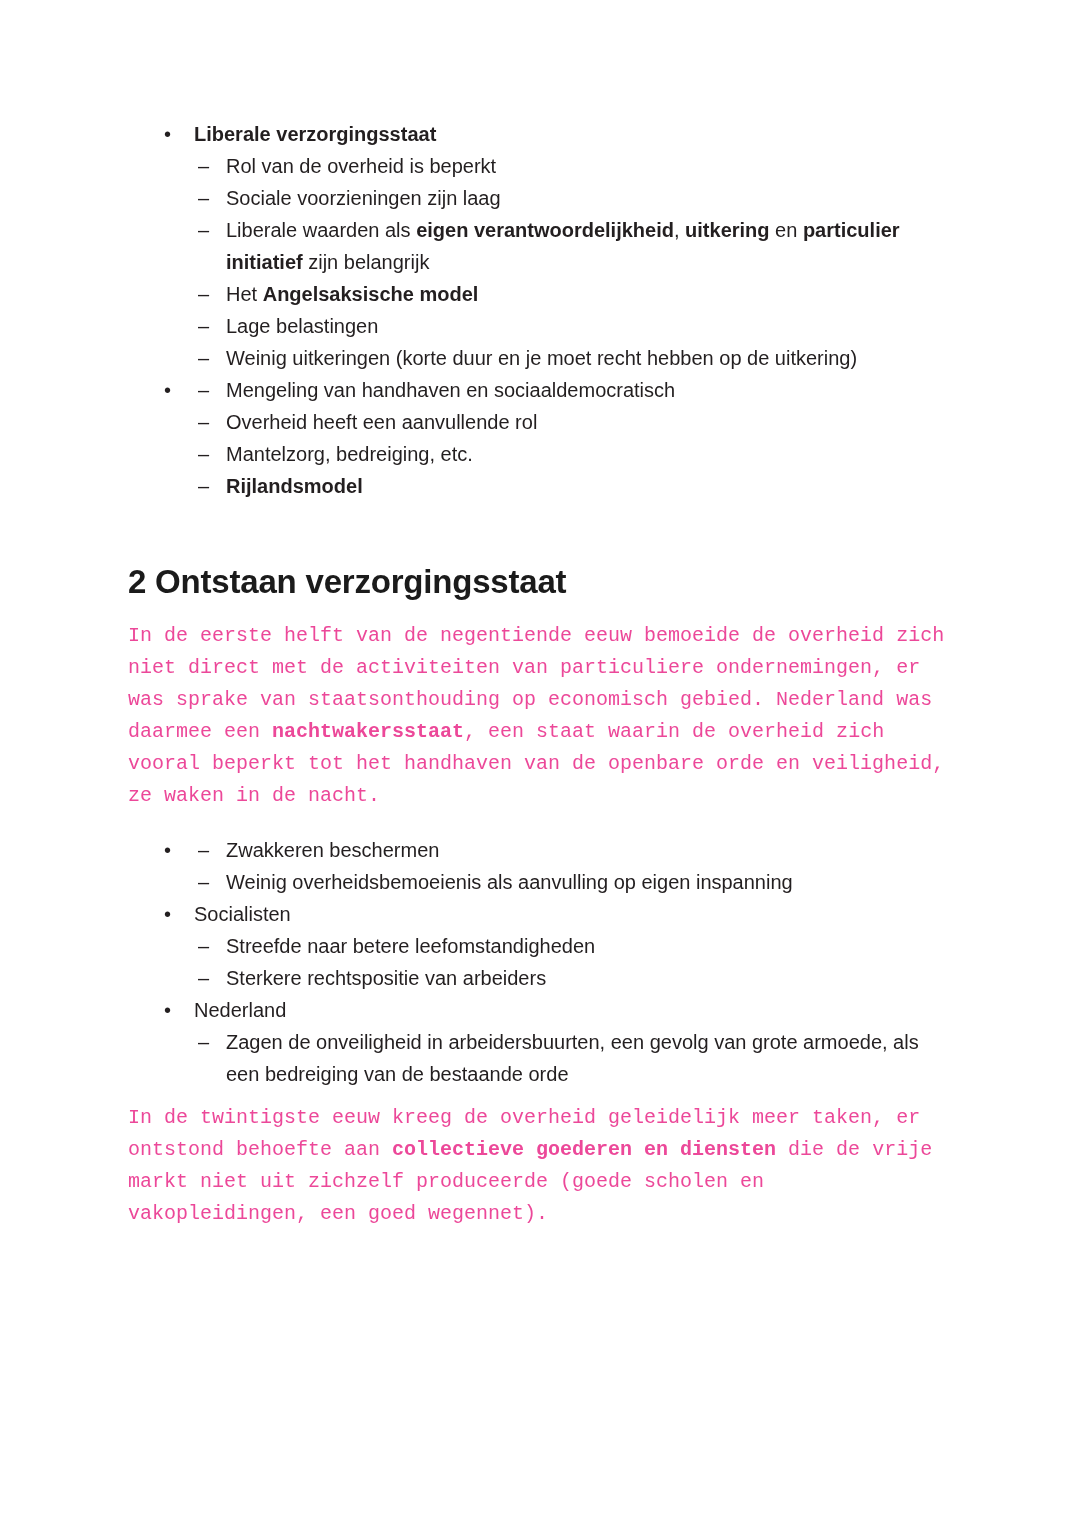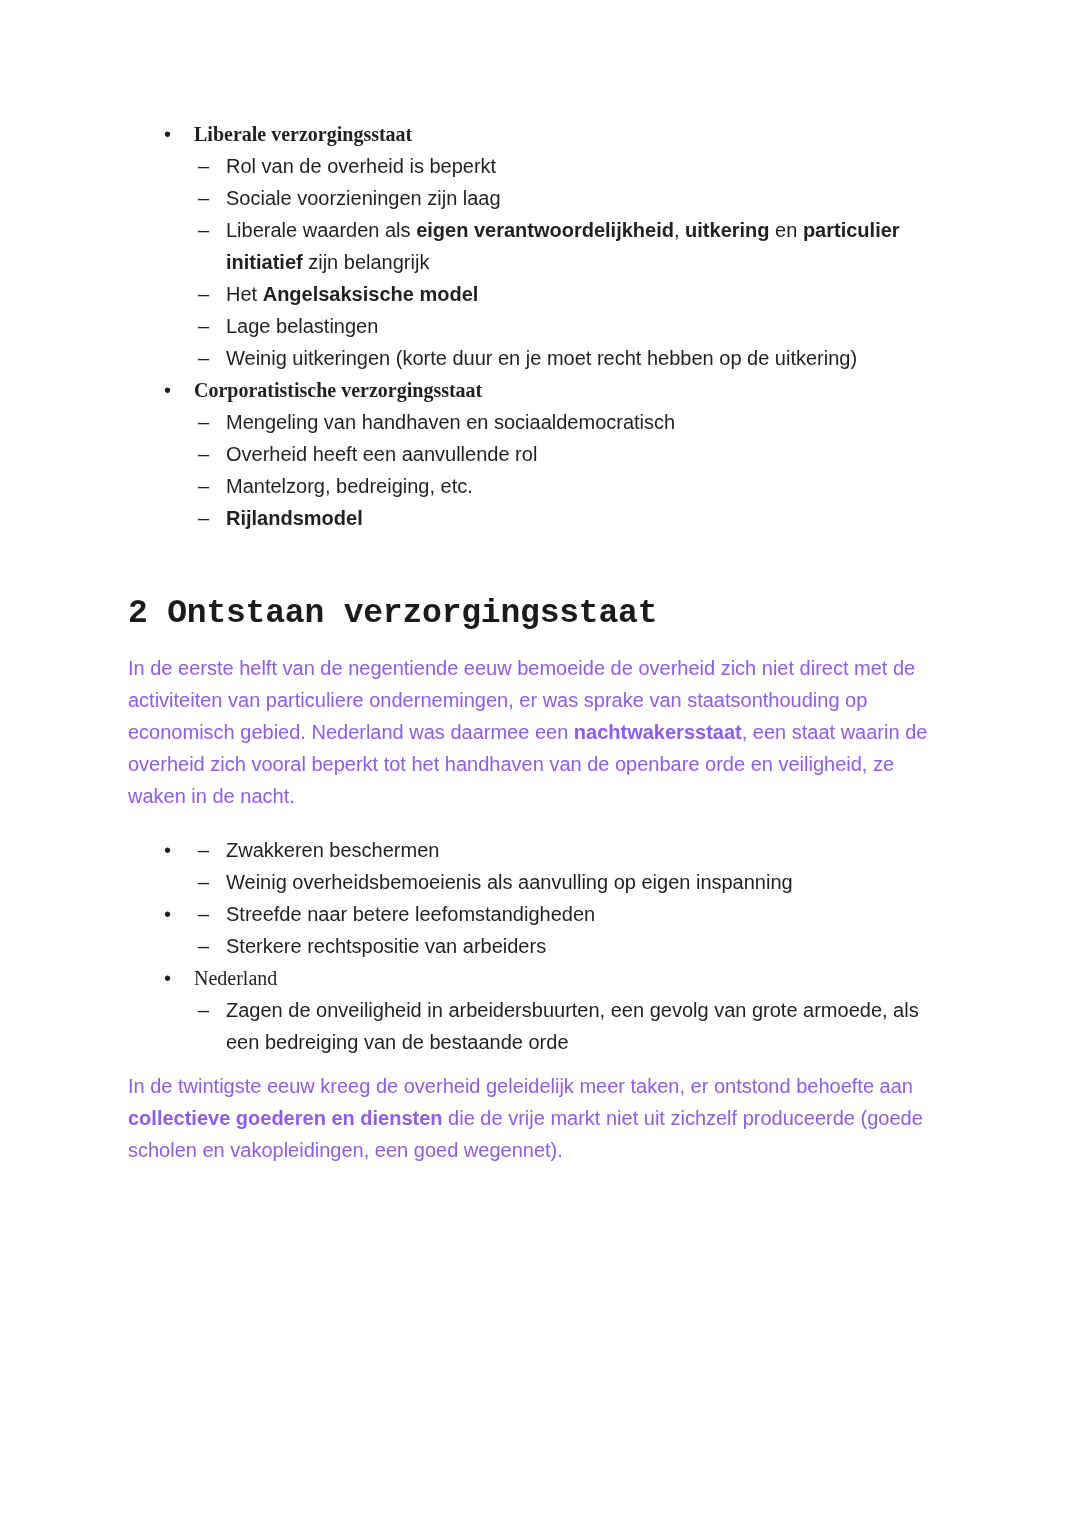--- a/index.html
+++ b/index.html
@@ -52,21 +52,20 @@
     left: 36px;              
     top: 0;
     width: 20px;
     text-align: left;
     font-size: 20px;
     line-height: 32px;
     color: #231f20;
   }
   .lvl1-label {
     display: block;
-    font-family: Liberation Serif, serif;
   }
   .lvl1-label.bold {
     font-weight: 700;
   }
 
   .lvl2-list {
     list-style: none;
     margin: 0;
     padding: 0;
   }
@@ -89,36 +88,37 @@
     display: block;
   }
 
   
   .lvl1-item > .lvl2-list {
     margin-left: 0;
   }
 
   
   .section-heading {
-    font-family: Liberation Mono, monospace;
+    font-family: Liberation Sans, sans-serif;
     font-size: 33px;
     font-weight: 700;
     letter-spacing: -0.2px;
     line-height: 40px;
     margin: 0;
     color: #1b1b1b;
   }
 
   
   .para {
     font-size: 20px;
     line-height: 32px;
     margin: 0;
     text-align: left;
-    color: #8b5cf6;
+    color: #ec4899;
+    font-family: Liberation Mono, monospace;
   }
   .para b, .bold {
     font-weight: 700;
   }
 
   
   .gap-after-list1 { height: 60px; }
   .gap-after-heading { height: 18px; }
   .gap-para { height: 14px; }
   .gap-before-list2 { height: 8px; }
@@ -156,21 +156,20 @@
               <span class="lvl2-text"><span>Lage belastingen</span></span>
             </li>
             <li class="lvl2-item">
               <span class="dash">–</span>
               <span class="lvl2-text"><span>Weinig uitkeringen (korte duur en je moet recht hebben op de uitkering)</span></span>
             </li>
           </ul>
         </li>
         <li class="lvl1-item">
           <span class="bullet-dot">•</span>
-          <span class="lvl1-label bold">Corporatistische verzorgingsstaat</span>
           <ul class="lvl2-list">
             <li class="lvl2-item">
               <span class="dash">–</span>
               <span class="lvl2-text"><span>Mengeling van handhaven en sociaaldemocratisch</span></span>
             </li>
             <li class="lvl2-item">
               <span class="dash">–</span>
               <span class="lvl2-text"><span>Overheid heeft een aanvullende rol</span></span>
             </li>
             <li class="lvl2-item">
@@ -207,20 +206,21 @@
               <span class="lvl2-text"><span>Zwakkeren beschermen</span></span>
             </li>
             <li class="lvl2-item">
               <span class="dash">–</span>
               <span class="lvl2-text"><span>Weinig overheidsbemoeienis als aanvulling op eigen inspanning</span></span>
             </li>
           </ul>
         </li>
         <li class="lvl1-item">
           <span class="bullet-dot">•</span>
+          <span class="lvl1-label">Socialisten</span>
           <ul class="lvl2-list">
             <li class="lvl2-item">
               <span class="dash">–</span>
               <span class="lvl2-text"><span>Streefde naar betere leefomstandigheden</span></span>
             </li>
             <li class="lvl2-item">
               <span class="dash">–</span>
               <span class="lvl2-text"><span>Sterkere rechtspositie van arbeiders</span></span>
             </li>
           </ul>

